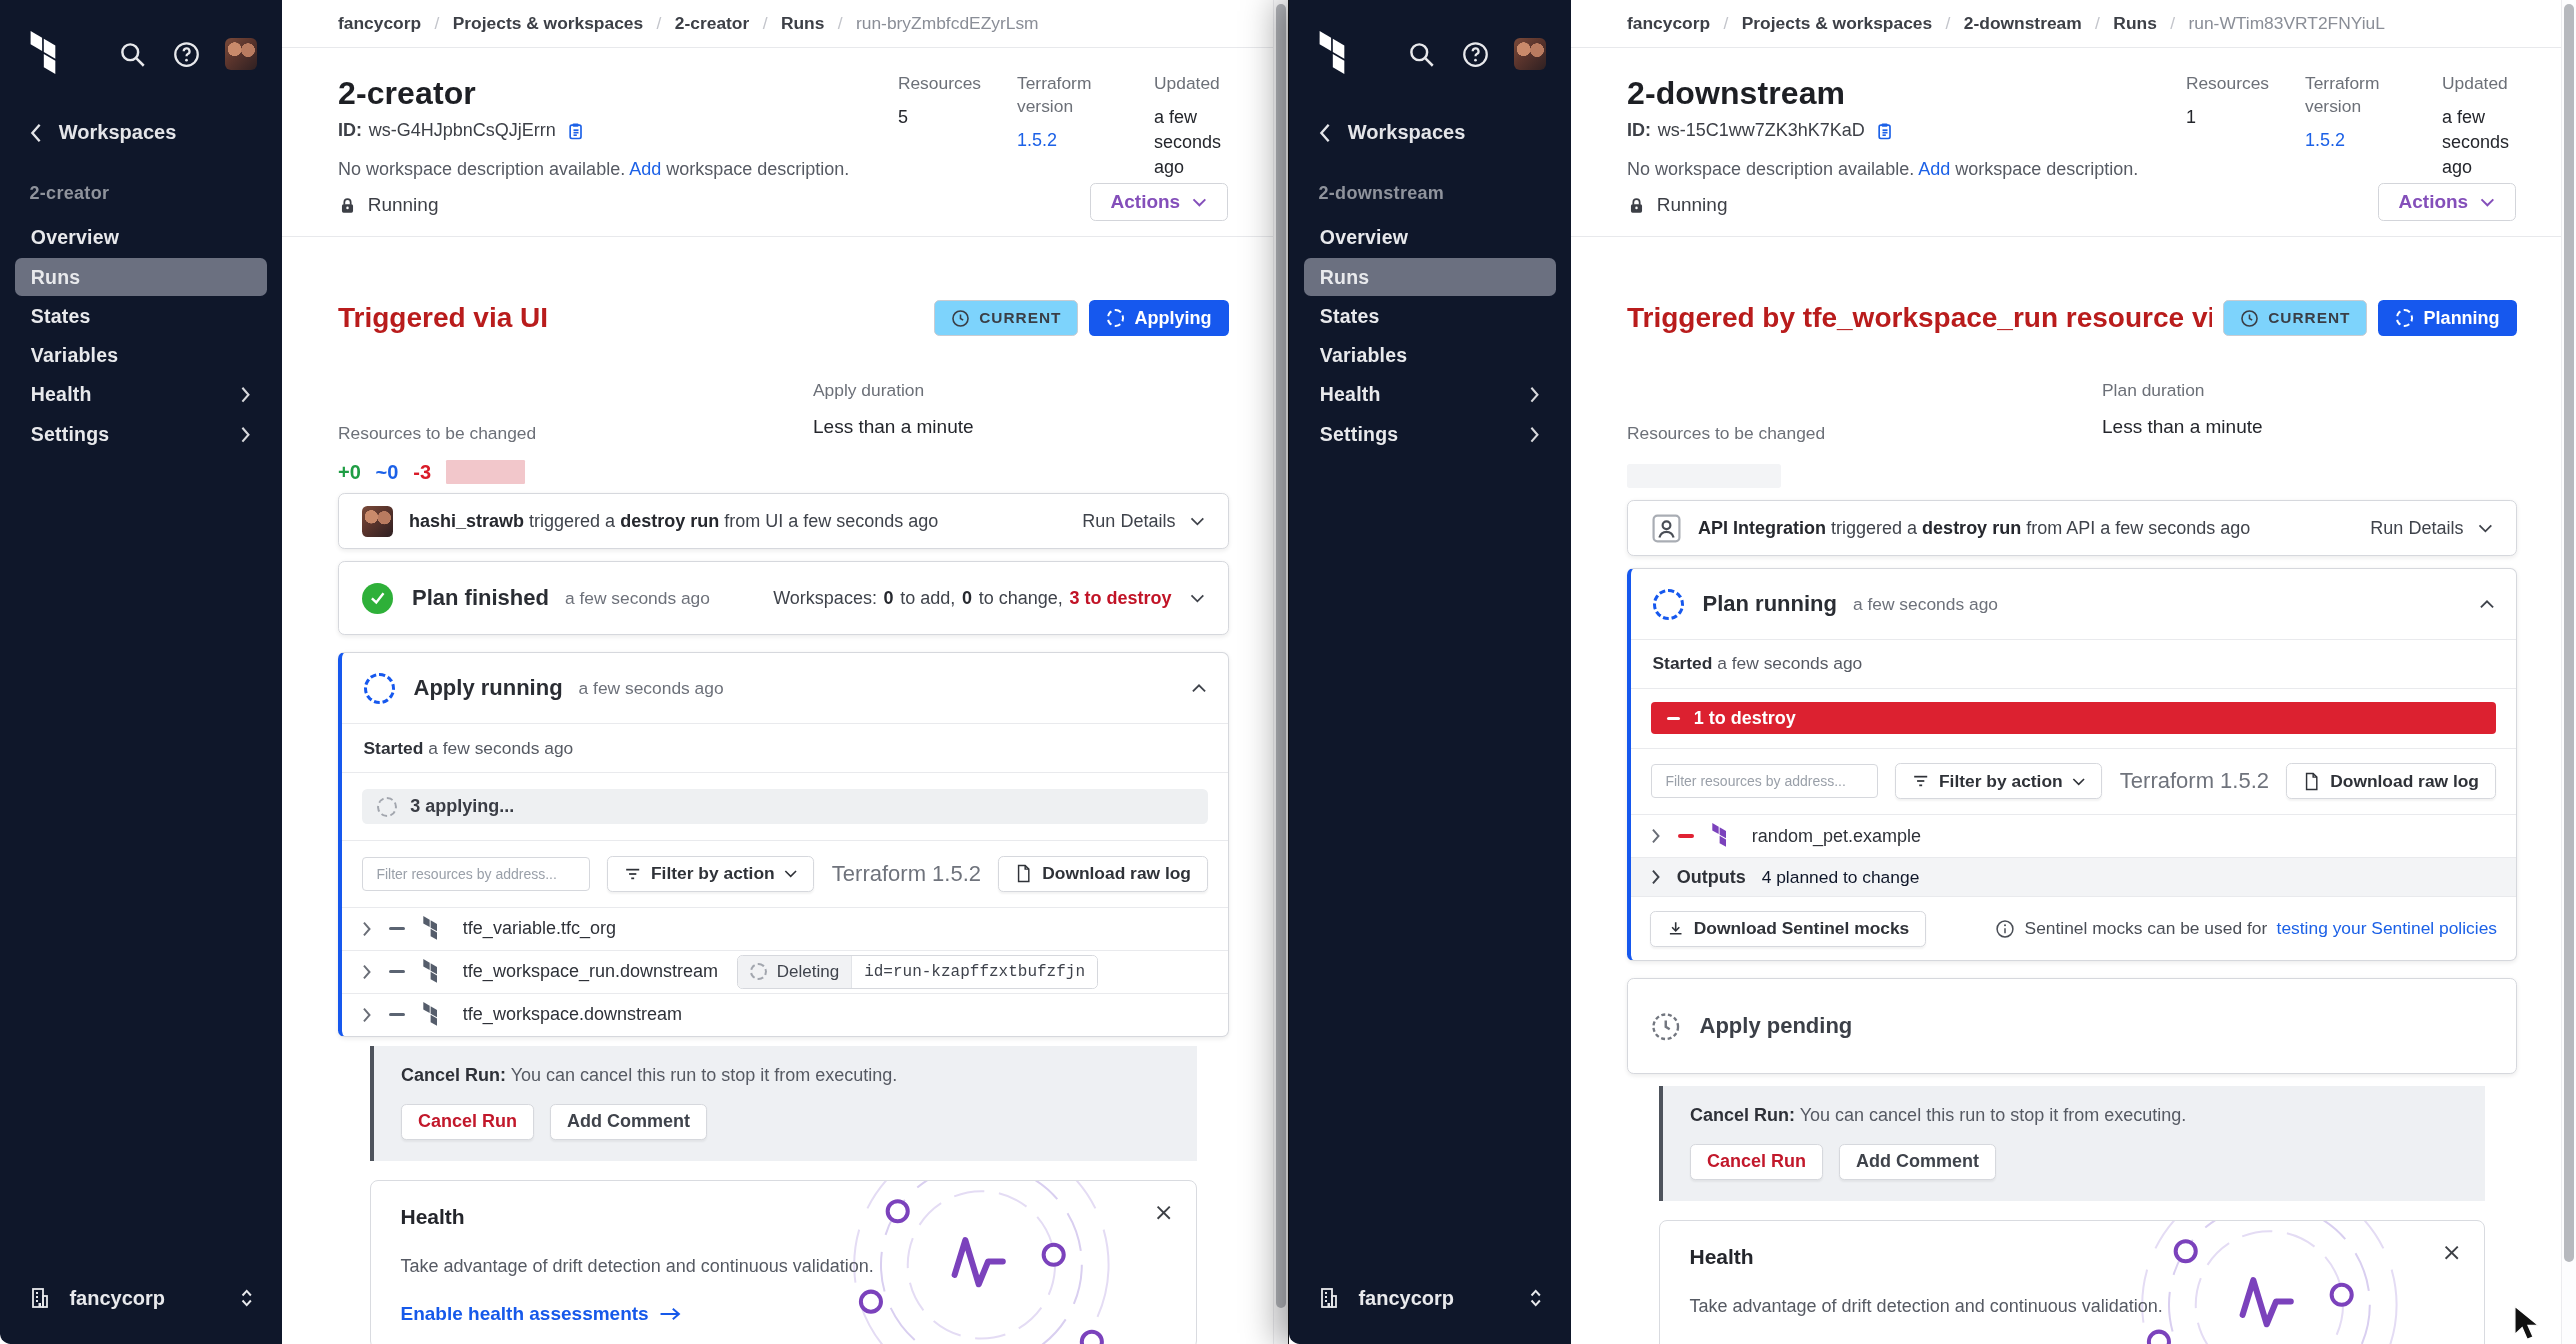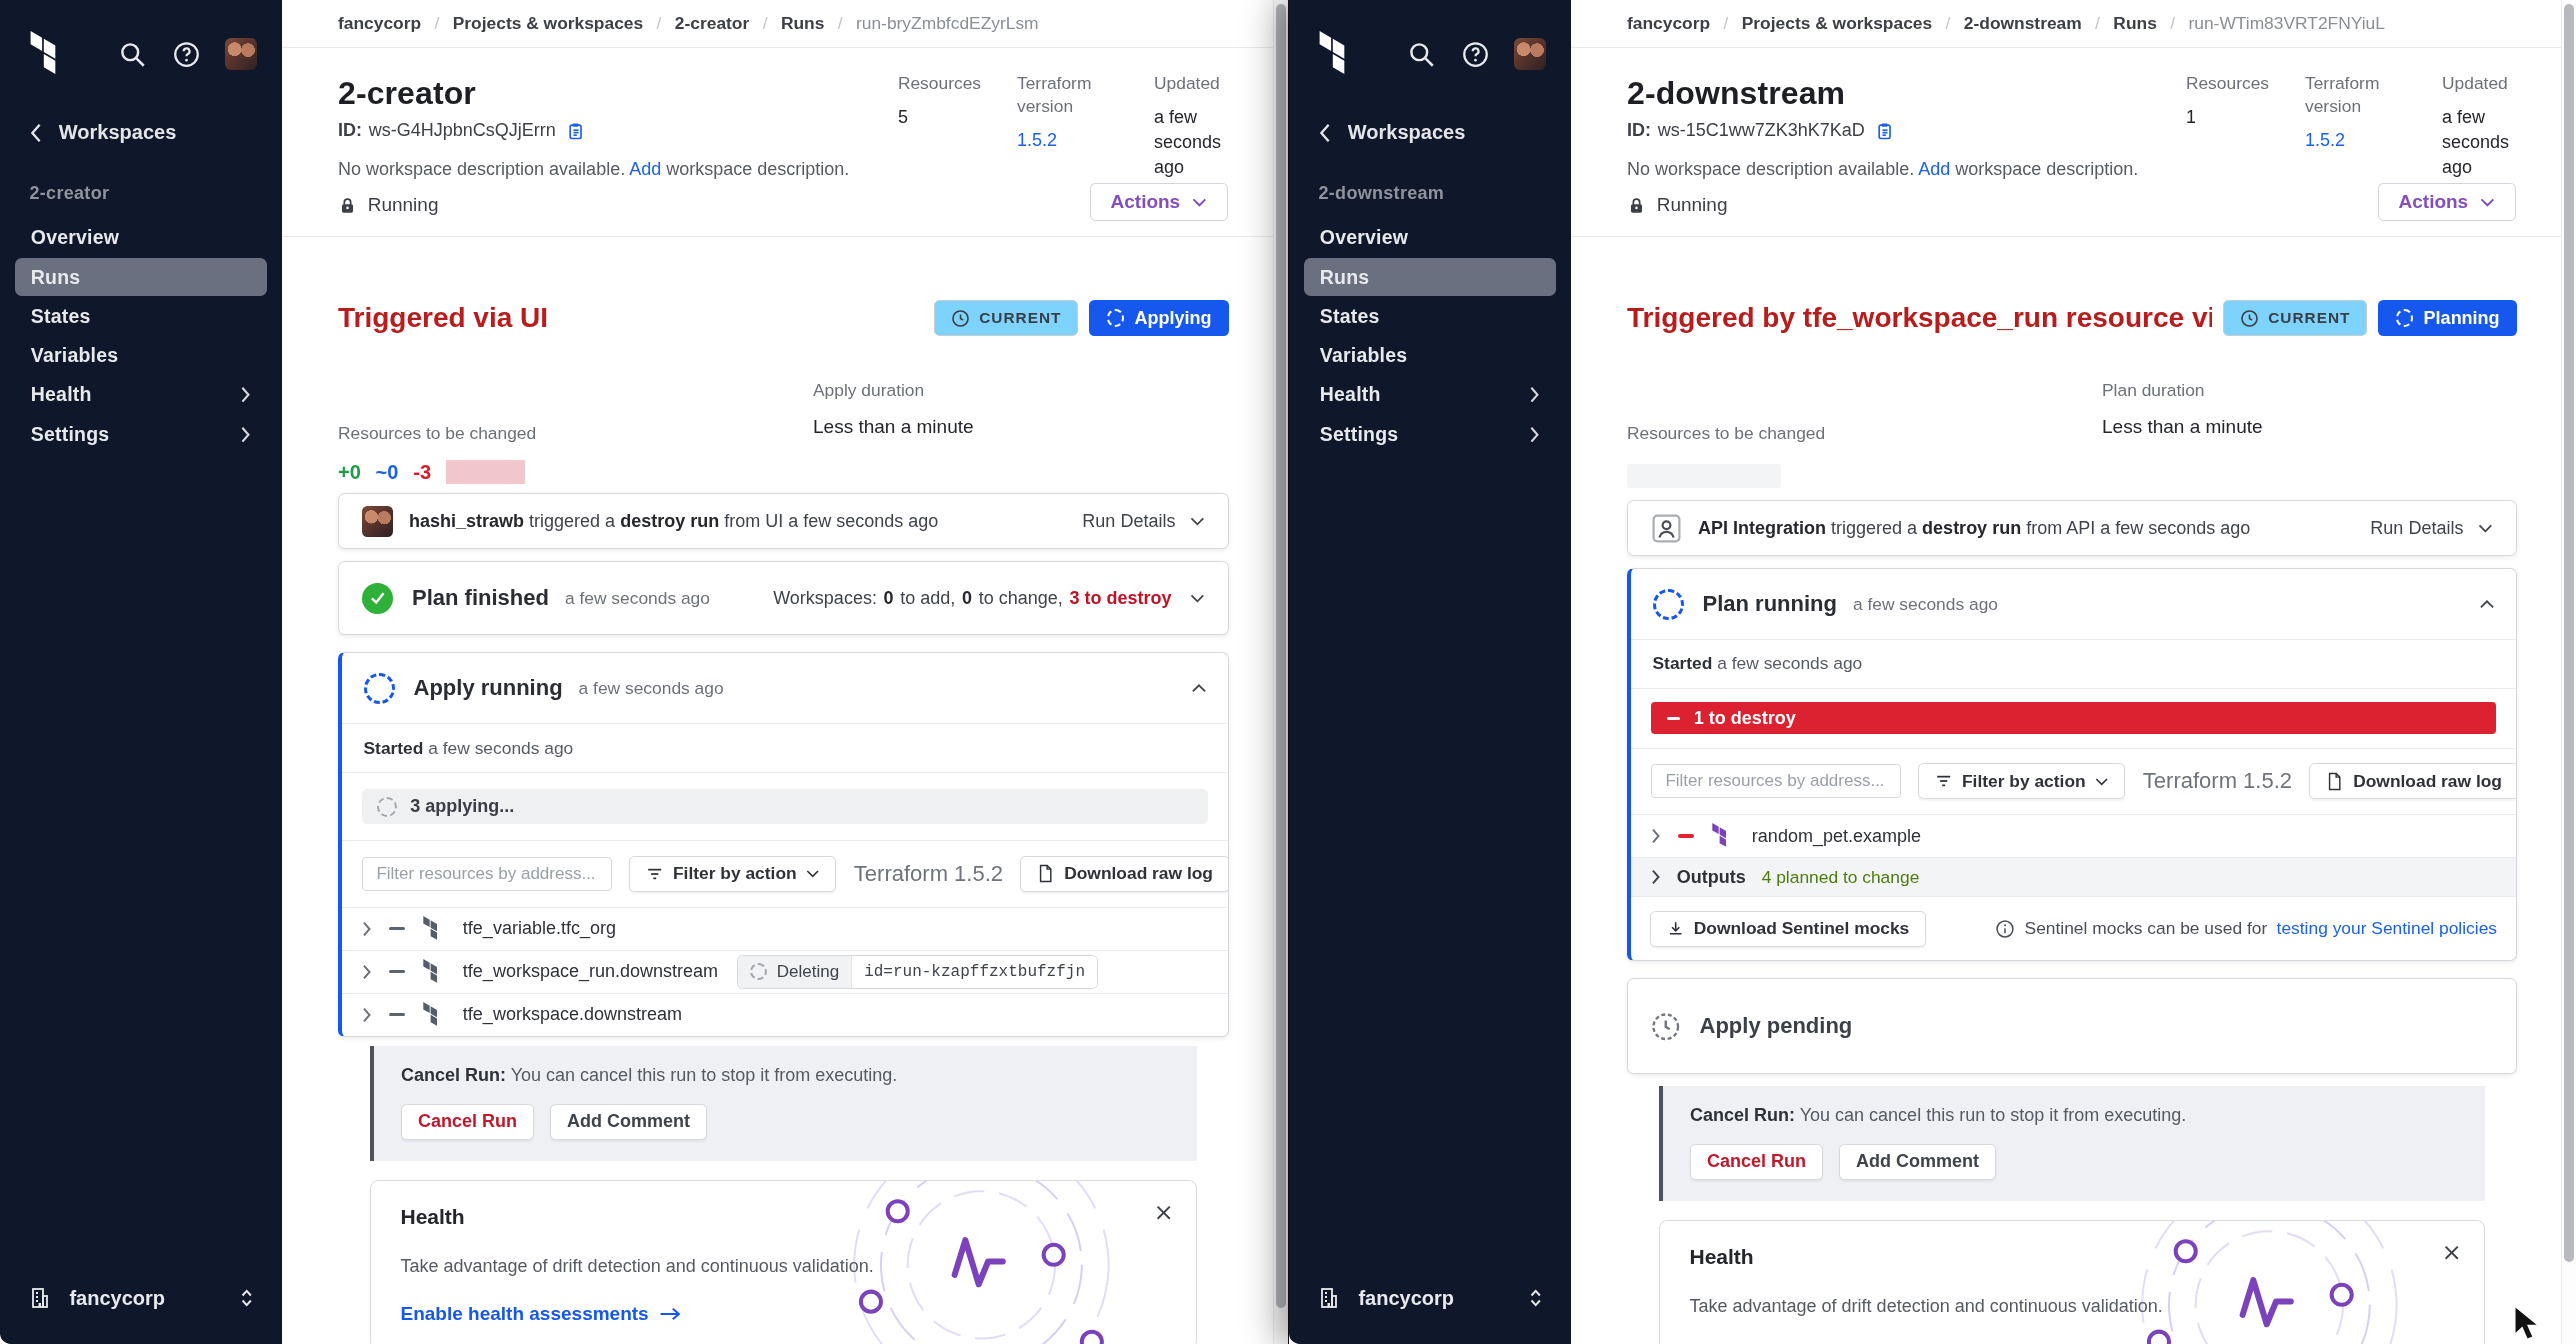--- a/index.html
+++ b/index.html
@@ -87,34 +87,34 @@
   .spin.gray { border-color:#a2a6ae; }
   .spin.white { border-color:#fff; width:17.4px; height:17.4px; border-width:2.7px; }
   .box-row { border-top:1.3px solid #e9eaed; }
   .started-row { padding:13.4px 21.5px; font-size:17.4px; color:#565a63; }
   .started-row b { color:#2e3138; }
   .applying-wrap { padding:16px 20px; }
   .applying-bar { background:#eef0f2; border-radius:5.4px; height:35px; display:flex; align-items:center; gap:13.4px; padding:0 14.8px; font-size:18px; font-weight:600; color:#3a3d45; }
   .destroy-wrap { padding:13.4px 20px; }
   .destroy-bar { height:32px; background:#dc2130; border-radius:4px; color:#fff; display:flex; align-items:center; gap:13.4px; padding:0 16px; font-size:18px; font-weight:600; }
   .filter-row { padding:14.8px 20px; display:flex; align-items:center; gap:17.4px; }
-  .filter-input { flex:1; height:34px; border:1.3px solid #d6d8dd; border-radius:4px; padding:0 13.4px; font-size:17px; color:#a16207; font-family:inherit; outline:none; }
+  .filter-input { flex:1; height:34px; border:1.3px solid #d6d8dd; border-radius:4px; padding:0 13.4px; font-size:14px; color:#a16207; font-family:inherit; outline:none; }
   .filter-input::placeholder { color:#9aa0a9; }
   .btn { height:36px; display:flex; align-items:center; gap:9.4px; padding:4px 16px; background:#fff; border:1.3px solid #d6d8dd; border-radius:5.4px; font-size:17.4px; font-weight:600; color:#2f3238; cursor:pointer; box-shadow:0 1.3px 2px rgba(0,0,0,.05); white-space:nowrap; font-family:inherit; }
   .tfver { font-size:22px; color:#6f737c; white-space:nowrap; }
   .res-row { border-top:1.3px solid #e9eaed; height:43px; display:flex; align-items:center; gap:17.4px; padding:0 19px; font-size:18px; font-weight:500; color:#2e3138; }
   .dash { width:16px; height:3.4px; border-radius:2px; background:#5b6472; flex:none; }
   .dash.red { background:#e02233; }
   .dash.white { background:#fff; width:13.4px; height:2.7px; }
   .del-badge { margin-left:auto; margin-right:111px; display:flex; border:1.3px solid #d6d8dd; border-radius:5.4px; overflow:hidden; height:34px; }
   .del-left { background:#f1f2f4; display:flex; gap:9.4px; align-items:center; padding:0 12px; font-size:17px; color:#3f434c; }
   .del-right { background:#fff; display:flex; align-items:center; padding:0 12px; border-left:1.3px solid #e2e4e8; font-family:"Liberation Mono", monospace; font-size:16px; color:#3f434c; }
   .outputs-row { border-top:1.3px solid #e9eaed; height:39px; background:#f3f4f6; display:flex; align-items:center; gap:16px; padding:0 19px; font-size:18px; color:#2e3138; }
   .outputs-row b { font-weight:700; }
-  .outputs-info { font-size:17.4px; color:#4d7c0f; }
+  .outputs-info { font-size:17.4px; color:#0f172a; }
   .sentinel-row { border-top:1.3px solid #e9eaed; padding:13.4px 19px; display:flex; align-items:center; }
   .sentinel-right { margin-left:auto; display:flex; align-items:center; gap:9.4px; font-size:17.4px; color:#4a4e56; }
   .sentinel-right a { color:#1c61e7; text-decoration:none; cursor:pointer; }
 
   .pending-box { margin-top:17.4px; height:96px; display:flex; align-items:center; gap:19px; padding:0 23px; }
   .pending-title { font-size:22px; font-weight:600; color:#3b3f47; }
 
   .cancel-section { margin:9.4px 32px 0; background:#eef0f3; border-left:4.7px solid #4e535c; padding:19px 27px 21.5px; }
   .cancel-text { font-size:18px; color:#565a63; }
   .cancel-text b { color:#2e3138; }

